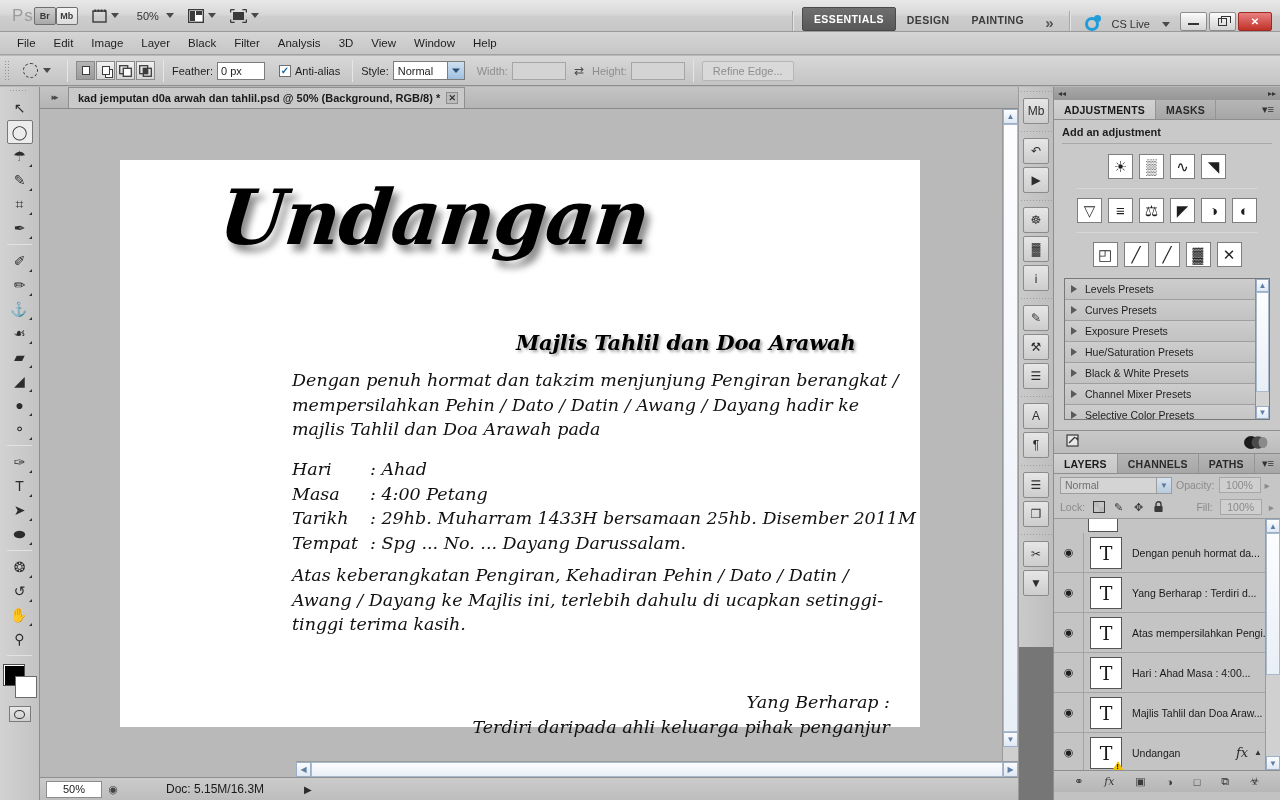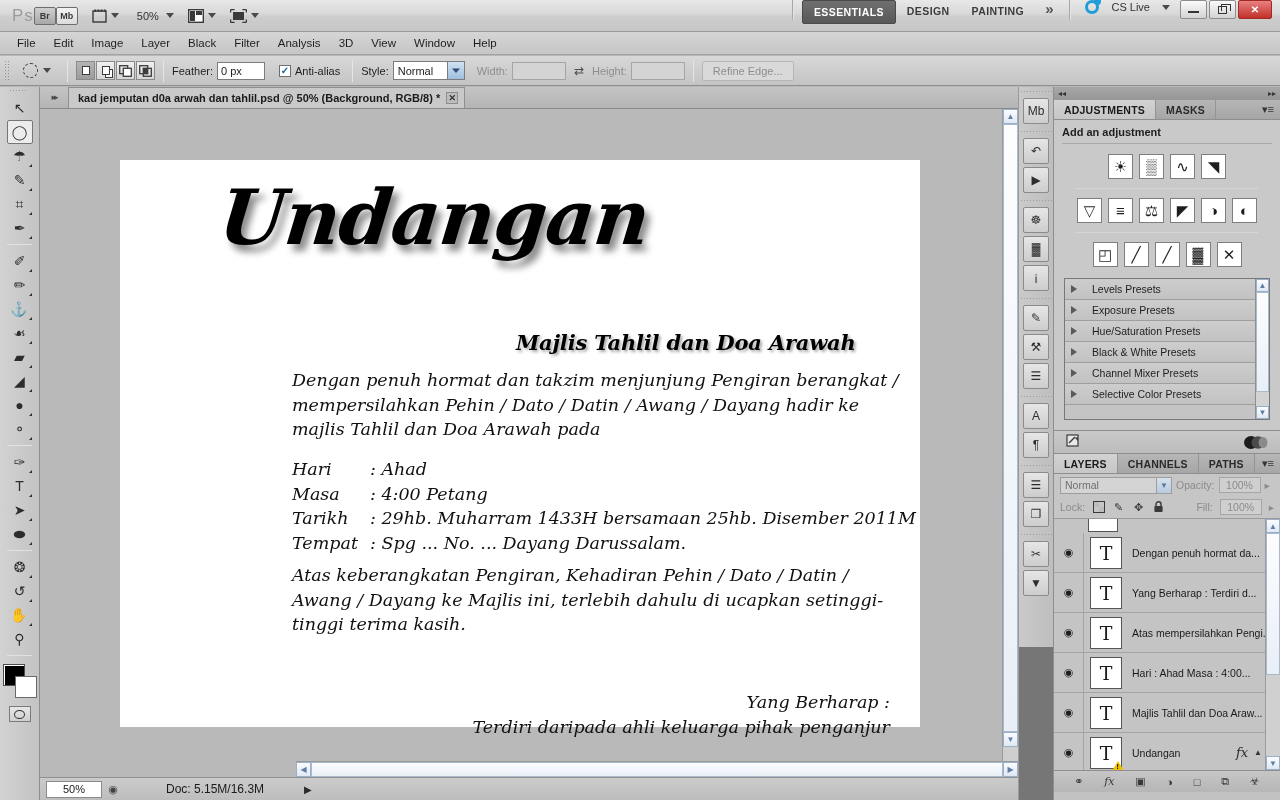--- a/index.html
+++ b/index.html
@@ -30,21 +30,21 @@
     background: linear-gradient(to bottom,#cfcfcf,#a8a8a8);
     display: flex; align-items: center; justify-content: center;
     font-size: 9px; font-weight: bold; color: #3a3a3a;
   }
   .tb-btn.mb { background: linear-gradient(to bottom,#f2f2f2,#dcdcdc); }
   .tb-iconbtn {
     margin-left: 14px; display: flex; align-items: center; gap: 4px;
   }
   .caret { width:0;height:0;border-left:4px solid transparent;border-right:4px solid transparent;border-top:5px solid #4a4a4a; }
   .tb-zoom { margin-left: 18px; font-size: 11px; color: #333; }
-  .ws-group { margin-left: auto; display: flex; align-items: flex-start; height: 100%; }
+  .ws-group { margin-left: auto; display: flex; align-items: flex-end; height: 100%; }
   .ws-sep { width: 2px; height: 20px; background: #a8a8a8; border-right:1px solid #e4e4e4; margin: 0 8px; }
   .ws-tab {
     font-size: 10.5px; font-weight: bold; letter-spacing: .4px; color: #3c3c3c;
     padding: 5px 11px; border-radius: 2px;
   }
   .ws-tab.active {
     background: linear-gradient(to bottom,#6f6f6f,#585858);
     color: #ffffff; border: 1px solid #4a4a4a;
   }
   .ws-more { font-size: 15px; color: #555; padding: 0 10px; font-weight: bold; letter-spacing:-2px;}
@@ -283,21 +283,21 @@
     display:flex;align-items:center;justify-content:center; overflow:hidden;
   }
   .adj-sep { height:1px; background:#b0b0b0; margin: 7px 22px; border-bottom:1px solid #d6d6d6;}
 
   .presetbox {
     margin: 9px 10px 0; border:1px solid #787878; background:#c4c4c4;
     position:relative; height:142px; overflow:hidden;
   }
   .preset-row {
     height:21px; border-bottom:1px solid #9f9f9f;
-    display:flex; align-items:center; gap:15px; padding-left:6px;
+    display:flex; align-items:center; gap:8px; padding-left:6px;
     font-size:10.5px; color:#1e1e1e;
     background: linear-gradient(to bottom,#cdcdcd,#c2c2c2);
   }
   .tri-r { width:0;height:0;border-top:4px solid transparent;border-bottom:4px solid transparent;border-left:6px solid #5a5a5a;}
   .preset-sb { position:absolute; right:0; top:0; bottom:0; width:14px; background:#d3d3d3; border-left:1px solid #8f8f8f;}
 
   .masksbar {
     height:24px; background: linear-gradient(to bottom,#c9c9c9,#bcbcbc);
     border-top:1px solid #8e8e8e; border-bottom:1px solid #8e8e8e;
     display:flex;align-items:center;justify-content:space-between; padding:0 12px;
@@ -735,20 +735,24 @@
         </div>
 
       <div class="presetbox">
         <div id="preset-rows">
             <div class="preset-row">
               <span class="tri-r"></span>
               <span>Levels Presets</span>
             </div>
             <div class="preset-row">
               <span class="tri-r"></span>
+              <span>Curves Presets</span>
+            </div>
+            <div class="preset-row">
+              <span class="tri-r"></span>
               <span>Exposure Presets</span>
             </div>
             <div class="preset-row">
               <span class="tri-r"></span>
               <span>Hue/Saturation Presets</span>
             </div>
             <div class="preset-row">
               <span class="tri-r"></span>
               <span>Black &amp; White Presets</span>
             </div>

